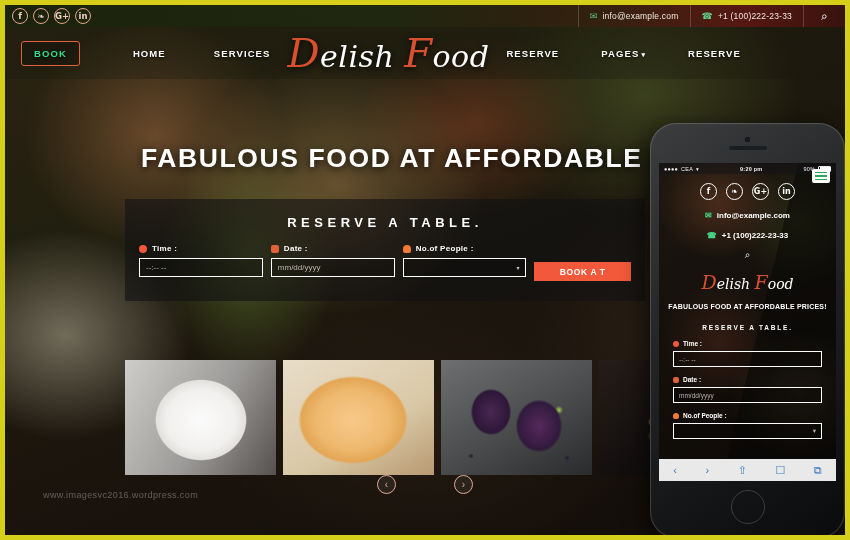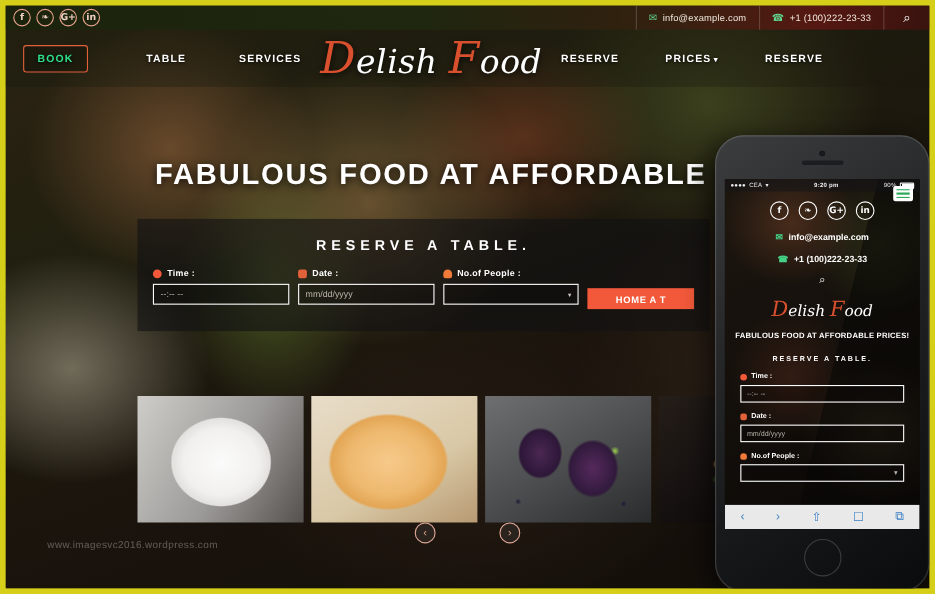--- a/index.html
+++ b/index.html
@@ -221,27 +221,27 @@
           <span>+1 (100)222-23-33</span>
         </div>
         <div class="tb-cell tb-srch">⌕</div>
       </div>
     </div>
 
     <div class="nav">
       <div style="width:16px"></div>
       <div class="nav-item active">BOOK</div>
       <div style="width:44px"></div>
-      <div class="nav-item">TABLE</div>
+      <div class="nav-item">HOME</div>
       <div style="width:30px"></div>
       <div class="nav-item">SERVICES</div>
       <div class="logo"><span class="cap">D</span><span>elish</span> <span class="cap">F</span><span>ood</span></div>
       <div class="nav-item">RESERVE</div>
       <div style="width:24px"></div>
-      <div class="nav-item"><span>PRICES</span><span class="caret">▾</span></div>
+      <div class="nav-item"><span>PAGES</span><span class="caret">▾</span></div>
       <div style="width:24px"></div>
       <div class="nav-item">RESERVE</div>
     </div>
 
     <div class="hero-title">FABULOUS FOOD AT AFFORDABLE PR</div>
 
     <div class="reserve">
       <div class="reserve-h">RESERVE A TABLE.</div>
       <div class="r-fields">
 
@@ -265,21 +265,21 @@
           <div class="flabel">
             <span class="fdot" style="background:#f07a3a;border-radius:50% 50% 2px 2px"></span>
             <span>No.of People :</span>
           </div>
           <div class="fctl sel">
             <span></span>
             <span class="arw">▾</span>
           </div>
         </div>
 
-        <button class="book-btn">HOME A T</button>
+        <button class="book-btn">BOOK A T</button>
       </div>
     </div>
 
     <div class="gallery">
       <div class="gi-box g1"></div>
       <div class="gi-box g2"></div>
       <div class="gi-box g3"></div>
       <div class="gi-box clip4 g4"></div>
     </div>
 

